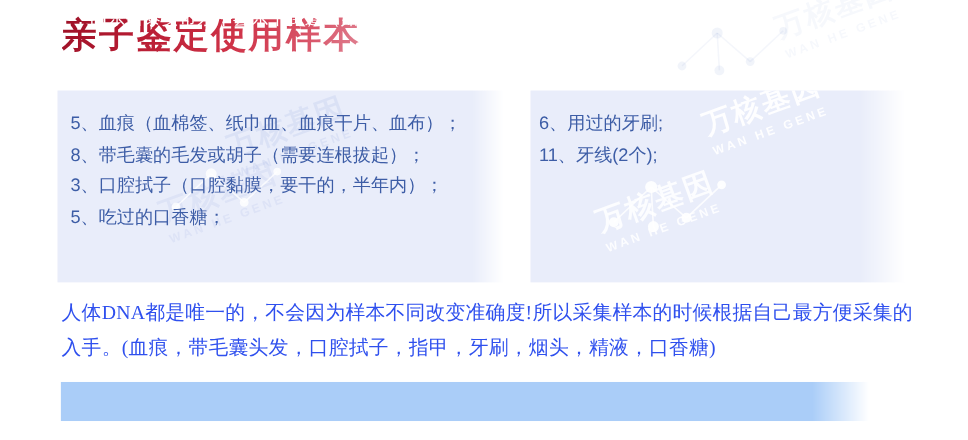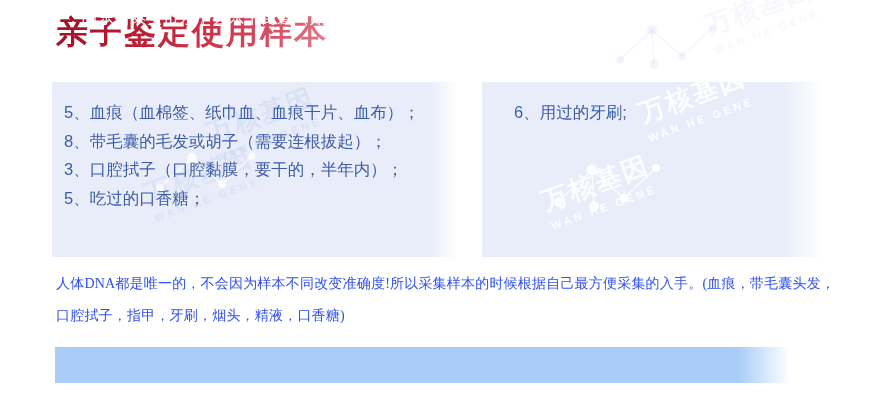--- a/index.html
+++ b/index.html
@@ -97,32 +97,32 @@
     list-style: none;
   }
   .sample-list li {
     color: #3d5da6;
     font-size: 16.5px;
     line-height: 28.5px;
     white-space: nowrap;
     font-weight: 400;
   }
   .sample-box.left .sample-list li { padding-left: 12px; }
-  .sample-box.right .sample-list li { padding-left: 32px; }
+  .sample-box.right .sample-list li { padding-left: 8px; }
 
   
   .desc {
     position: absolute;
     left: 56px;
     top: 268px;
     width: 790px;
     z-index: 3;
     color: #2f50ee;
     font-family: "Liberation Serif", "DejaVu Serif", serif;
-    font-size: 14px;
+    font-size: 18px;
     line-height: 32px;
     letter-spacing: 0.2px;
   }
 
   
   .address-bar {
     position: absolute;
     left: 55px;
     top: 347px;
     width: 735px;
@@ -227,20 +227,21 @@
       <g fill="rgba(255,255,255,0.9)">
         <circle cx="14" cy="52" r="4.5"></circle>
         <circle cx="48" cy="20" r="5.5"></circle>
         <circle cx="80" cy="48" r="4.5"></circle>
         <circle cx="112" cy="18" r="4"></circle>
         <circle cx="50" cy="56" r="5"></circle>
       </g>
     </svg>
     <ul class="sample-list">
       <li>6、用过的牙刷;</li>
+      <li>11、牙线(2个);</li>
     </ul>
   </div>
 
 </div>
 
 <div class="desc">人体DNA都是唯一的，不会因为样本不同改变准确度!所以采集样本的时候根据自己最方便采集的入手。(血痕，带毛囊头发，口腔拭子，指甲，牙刷，烟头，精液，口香糖)</div>
 
 <div class="address-bar"></div>
 <div class="address-text">办理地址：山东省泰安市东平县东平街道（如需办理，需提前预约）</div>
 

